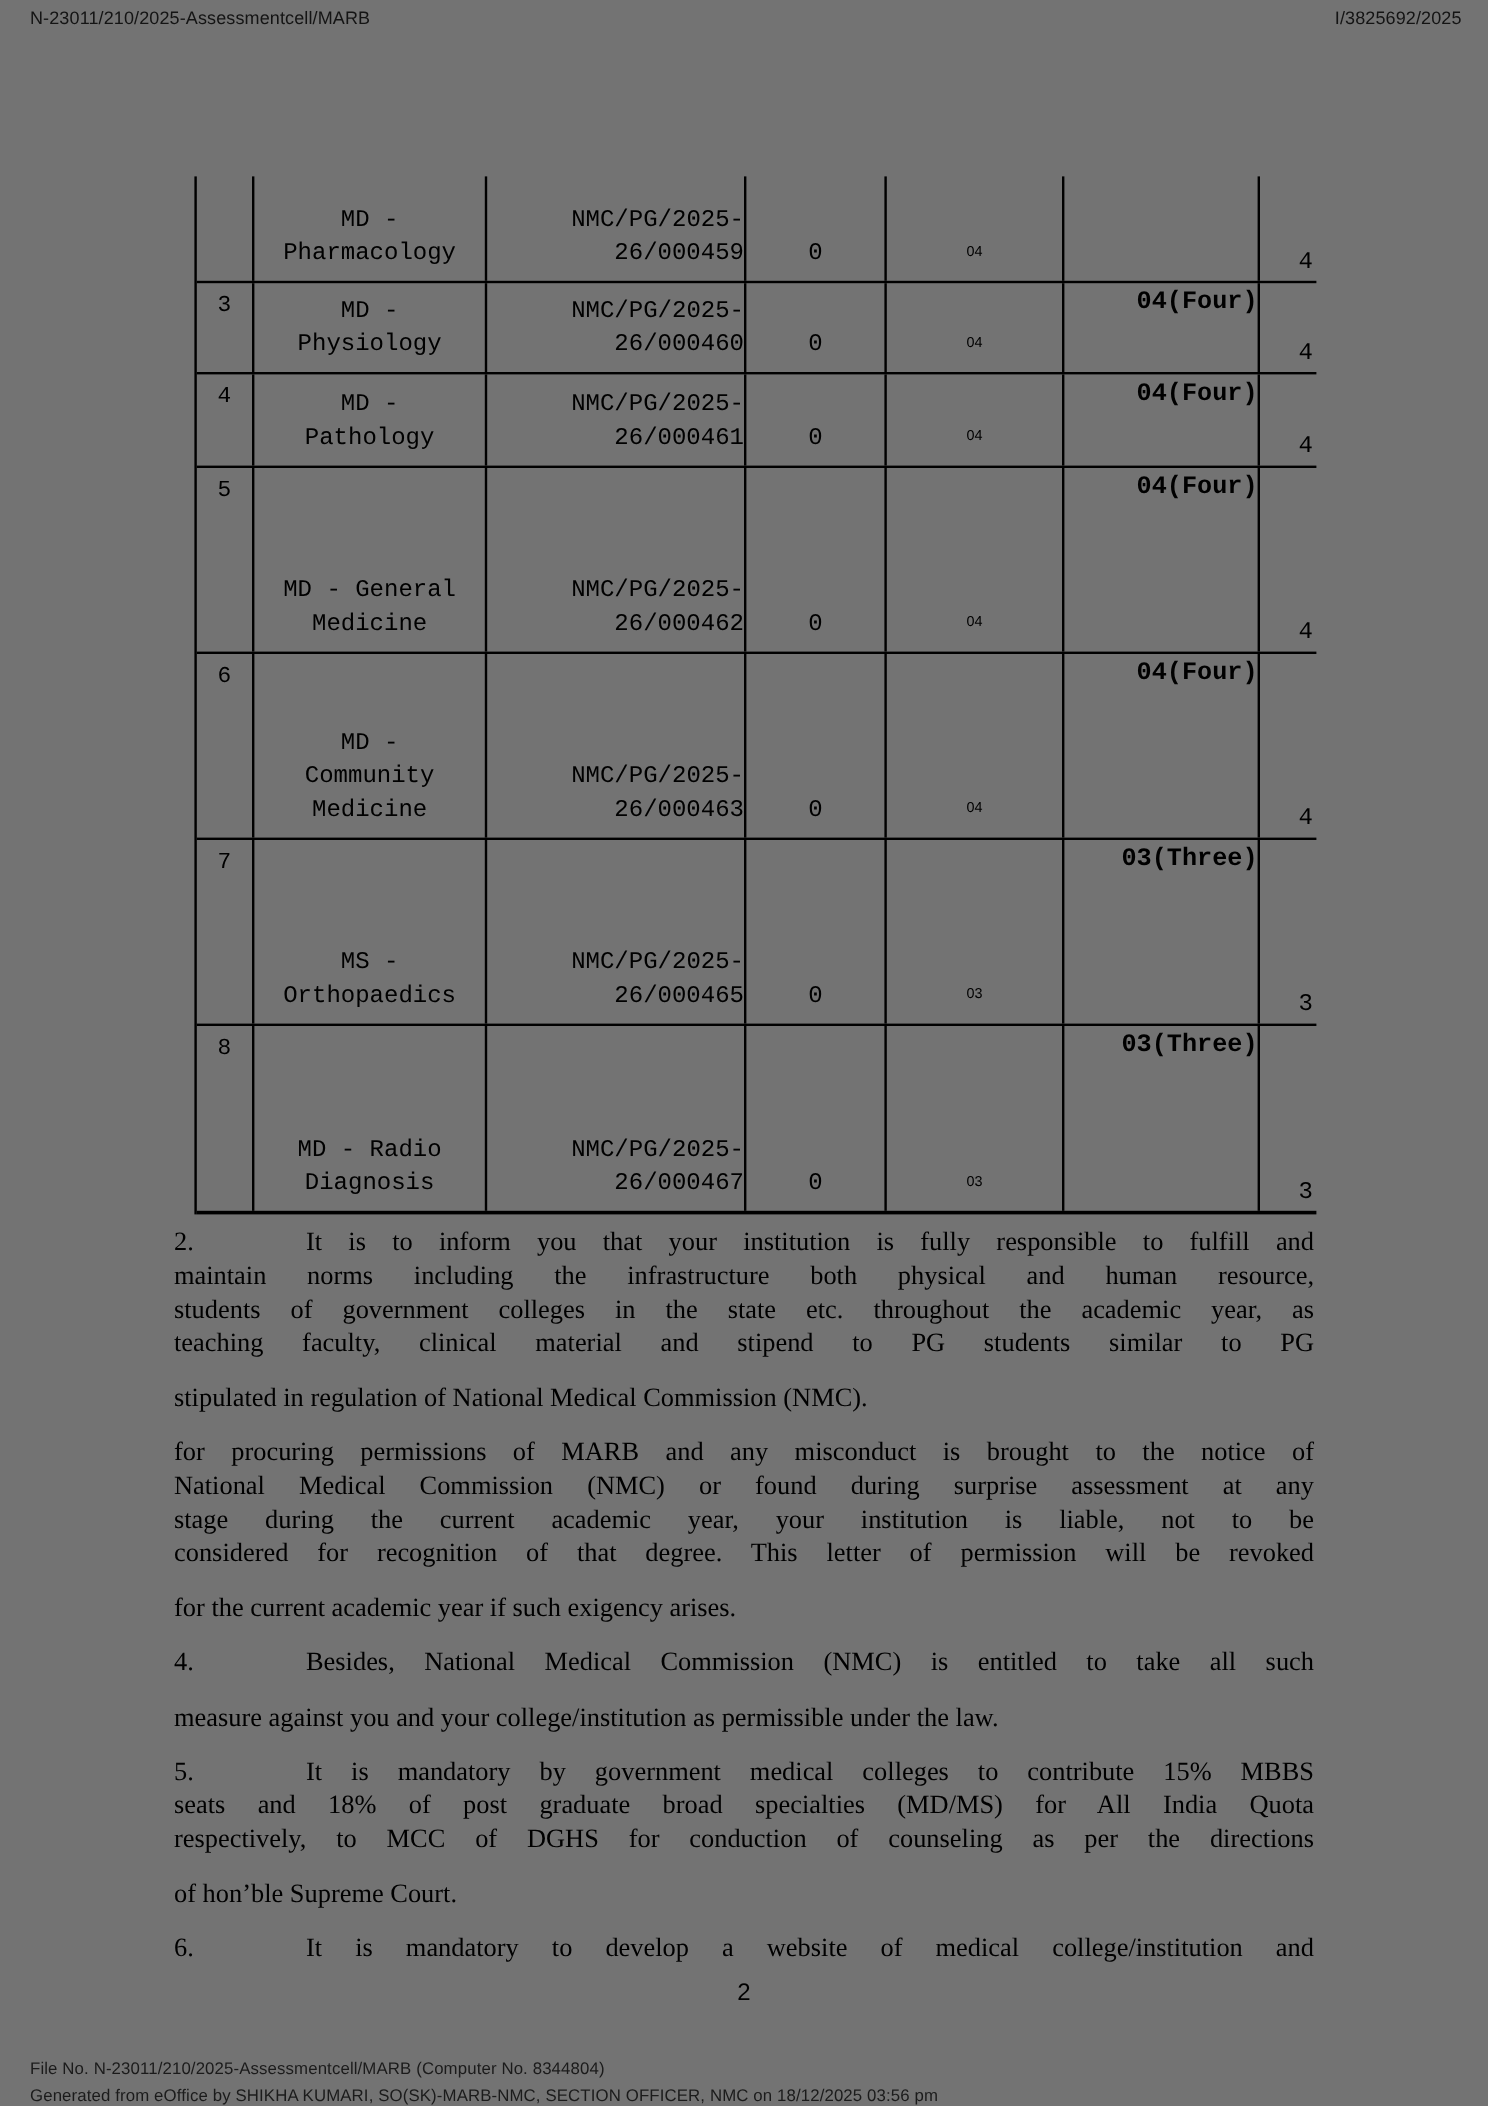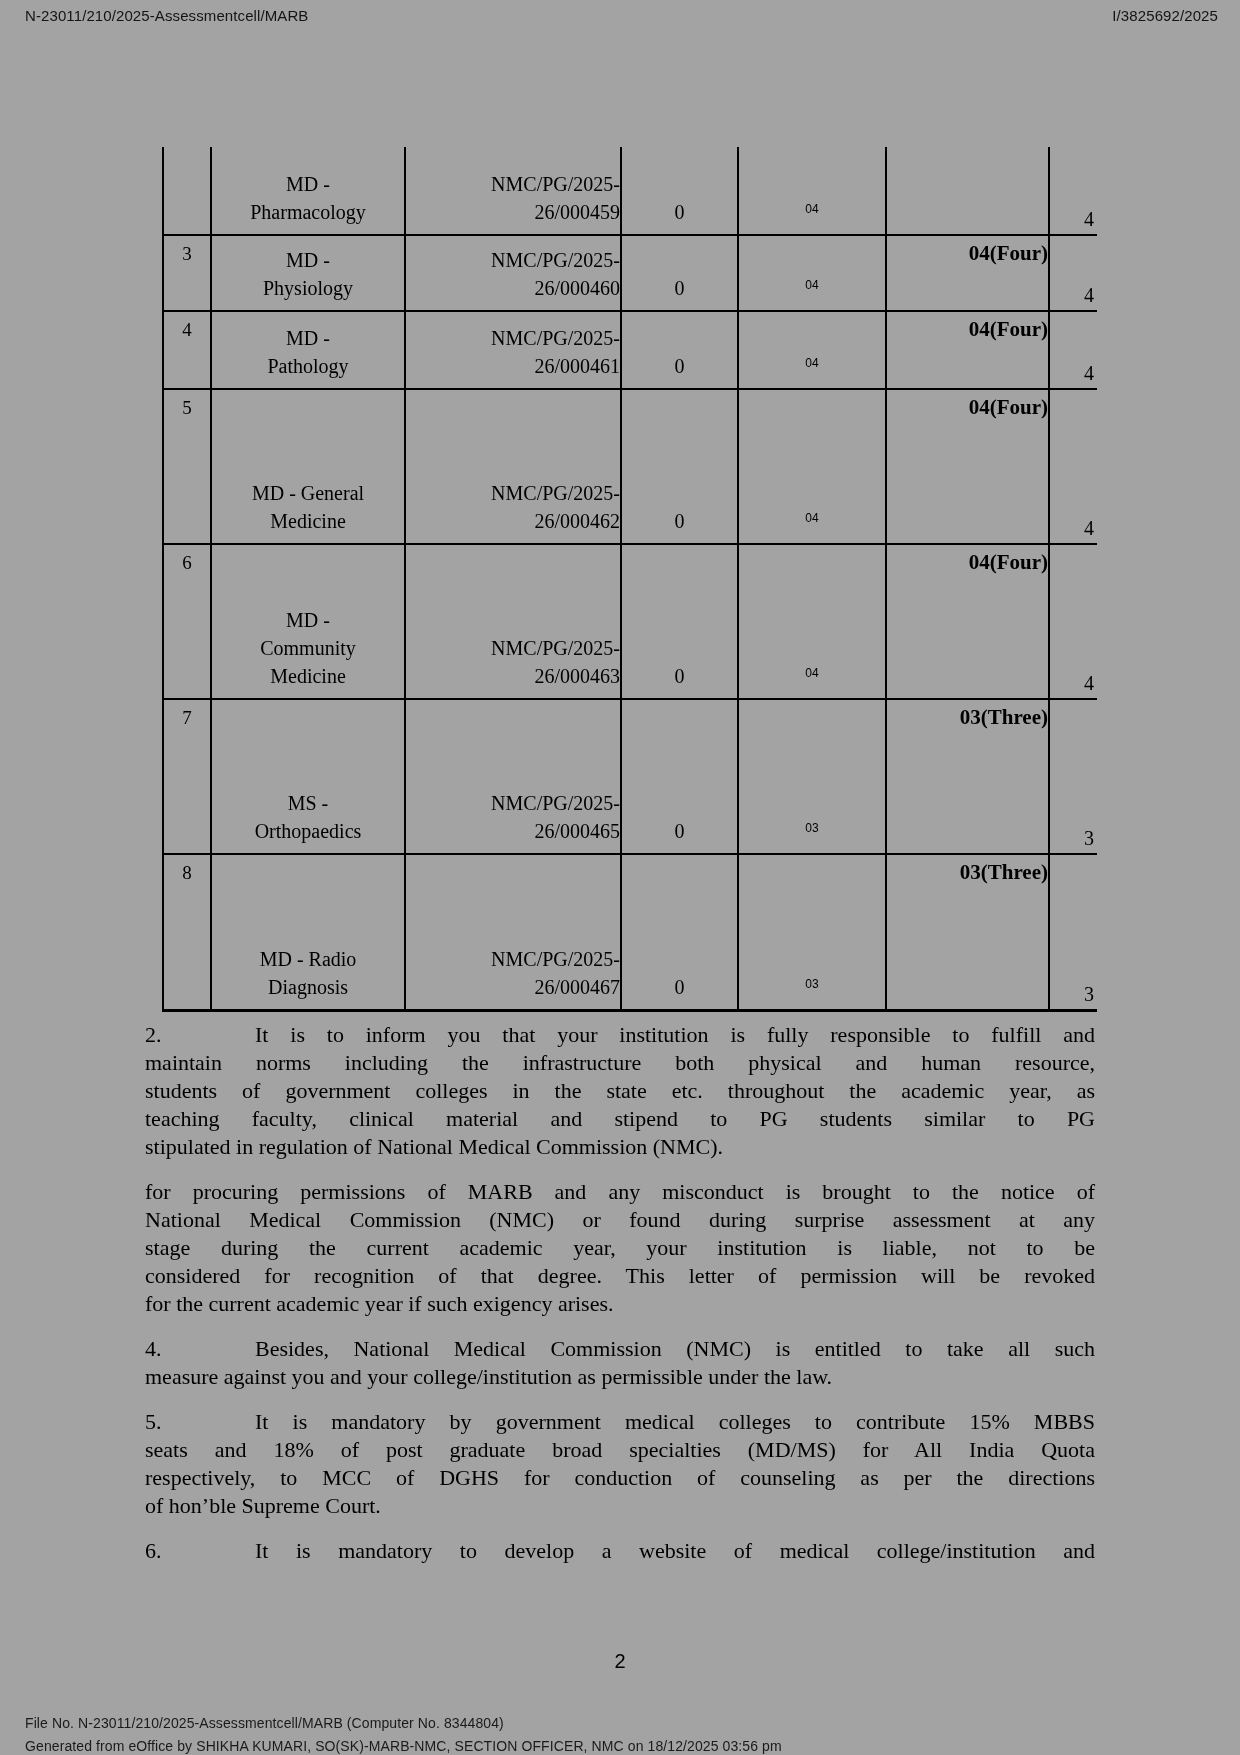--- a/index.html
+++ b/index.html
@@ -1,51 +1,51 @@
 <!DOCTYPE html>
 <html><head>
 <meta charset="utf-8">
 <style>
   html,body { margin:0; padding:0; background:#888; }
   .page {
     position:relative; width:1240px; height:1755px; margin:0 auto;
-    background:#a3a3a3; color:#000; overflow:hidden;
+    background:#737373; color:#000; overflow:hidden;
     font-family:"Liberation Serif","DejaVu Serif",serif;
   }
   
   .meta { font-family:"Liberation Sans","DejaVu Sans",sans-serif; font-size:15px; color:#141414; letter-spacing:0.1px; }
   .hdr-left  { position:absolute; left:25px;  top:7px; }
   .hdr-right { position:absolute; right:22px; top:7px; }
   .ftr { position:absolute; left:25px; font-size:14px; color:#1b1b1b;margin-top:16px; }
   .ftr1 { top:1699px; }
   .ftr2 { top:1722px; }
   .pageno { position:absolute; left:0; top:1650px; width:100%; text-align:center;
             font-family:"Liberation Sans","DejaVu Sans",sans-serif; font-size:20px; }
 
   
   .tbl { position:absolute; left:162px; top:147px; border-left:2px solid #000; }
   .trow { display:flex; border-bottom:2px solid #000; }
   .trow.last { border-bottom-width:3px; }
   .cell { box-sizing:border-box; display:flex; flex-direction:column; justify-content:flex-end;
-          border-right:2px solid #000; font-size:20px; line-height:28px; overflow:hidden; }
+          border-right:2px solid #000; font-size:20px; line-height:28px; overflow:hidden;font-family:Liberation Mono, monospace; }
   .c-num    { width:48px;  justify-content:flex-start; text-align:center; font-size:19px; padding-top:4px; }
   .c-course { width:194px; text-align:center; white-space:pre-line; padding-bottom:8px; }
   .c-code   { width:216px; text-align:right;   white-space:pre-line; padding:0 0 8px 9px; }
   .c-zero   { width:117px; text-align:center; padding-bottom:8px; }
   .c-seats  { width:148px; text-align:center; padding-bottom:11px;
               font-family:"Liberation Sans","DejaVu Sans",sans-serif; font-size:12px; }
   .c-appr   { width:163px; justify-content:flex-start; text-align:right; padding:3px 0 0 10px;
               font-weight:bold; font-size:21px; }
   .c-tail   { width:47px;  border-right:none; text-align:right; padding:0 3px 1px 0; }
 
   
   .paras { position:absolute; left:145px; top:1021px; width:950px; font-size:22px; line-height:28px; }
   .para { margin-bottom:17px; }
   .pline { text-align:justify; text-align-last:justify; }
-  .pline.lastline { text-align-last:left; }
+  .pline.lastline { text-align-last:left;margin-top:18px; }
   .pnum { display:inline-block; width:110px; }
 </style>
 </head>
 <body>
 
 <div class="page">
 
   <div class="meta hdr-left">N-23011/210/2025-Assessmentcell/MARB</div>
   <div class="meta hdr-right">I/3825692/2025</div>
 

